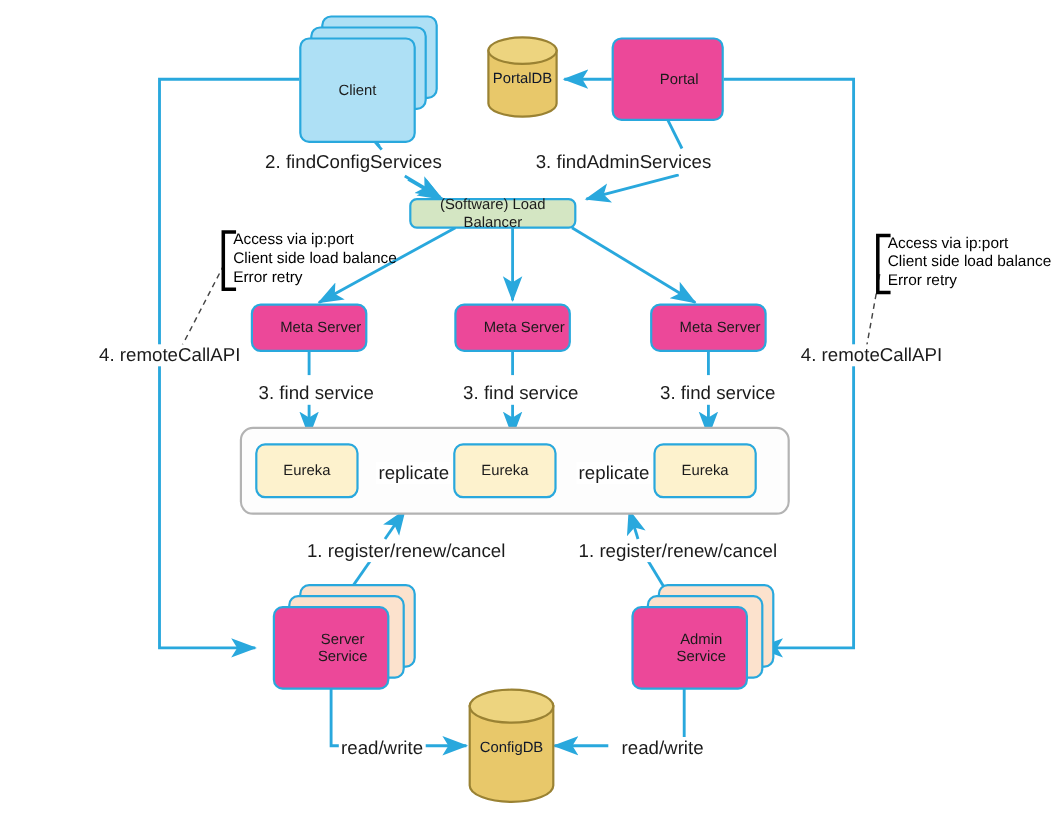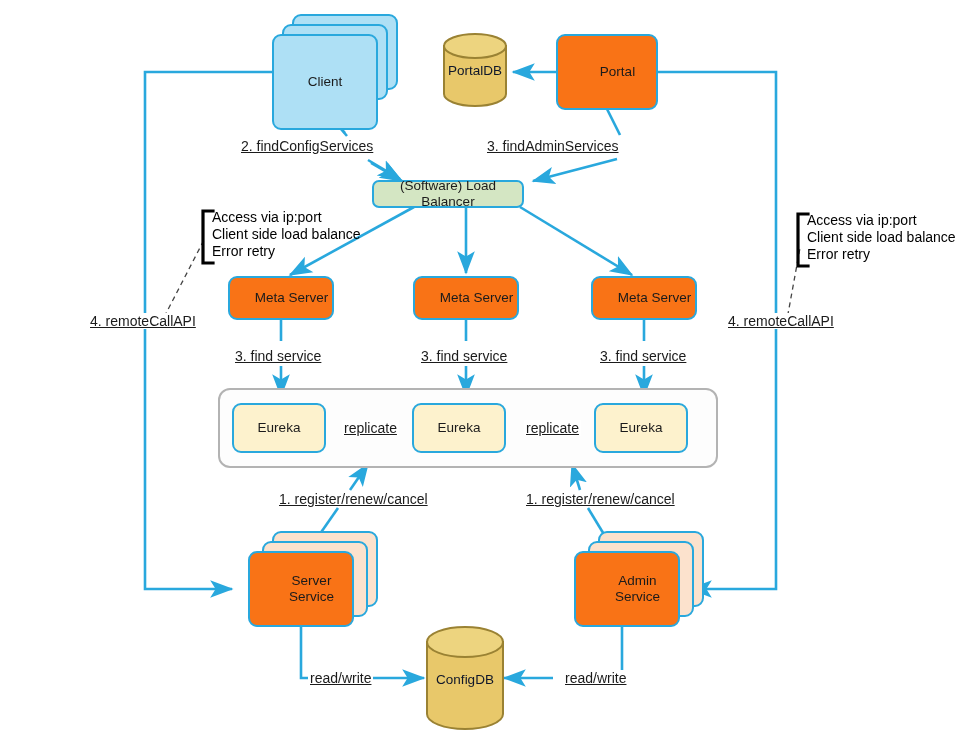--- a/index.html
+++ b/index.html
@@ -34,21 +34,21 @@
     justify-content: center;
     text-align: center;
     color: #1b1b1b;
     font-size: 13.5px;
     line-height: 1.2;
     border: 2px solid #29a8dd;
     border-radius: 9px;
     z-index: 5;
   }
   .node.client   { background: #aee0f5; }
-  .node.peach    { background: #f97316; padding-left: 21px; }
+  .node.peach    { background: #ec4899; padding-left: 21px; }
   .node.green    { background: #d4e6c3; }
   .node.cream    { background: #fdf2cd; }
 
   .stack-shadow {
     position: absolute;
     box-sizing: border-box;
     border: 2px solid #29a8dd;
     border-radius: 9px;
     z-index: 3;
   }
@@ -73,26 +73,25 @@
     width: 100%;
     text-align: center;
     color: #0f172a;
     font-size: 13.5px;
     pointer-events: none;
   }
 
   .edge-label {
     position: absolute;
     color: #1b1b1b;
-    font-size: 14px;
+    font-size: 17px;
     white-space: nowrap;
     z-index: 8;
     background: #ffffff;
     padding: 0 2px;
-    text-decoration: underline;
   }
   .note {
     position: absolute;
     color: #000000;
     font-size: 14px;
     line-height: 1.22;
     white-space: nowrap;
     z-index: 8;
   }
 </style>

